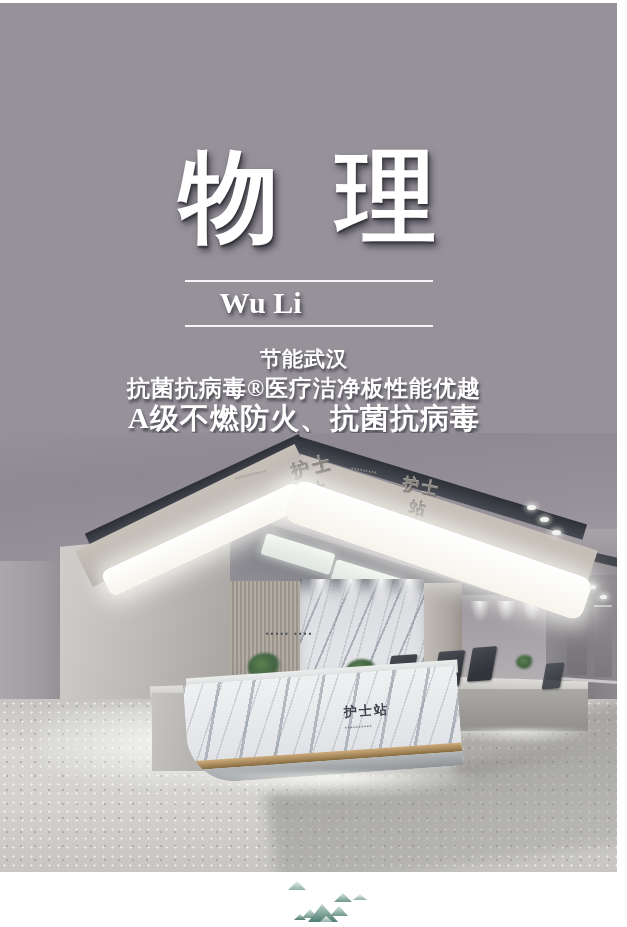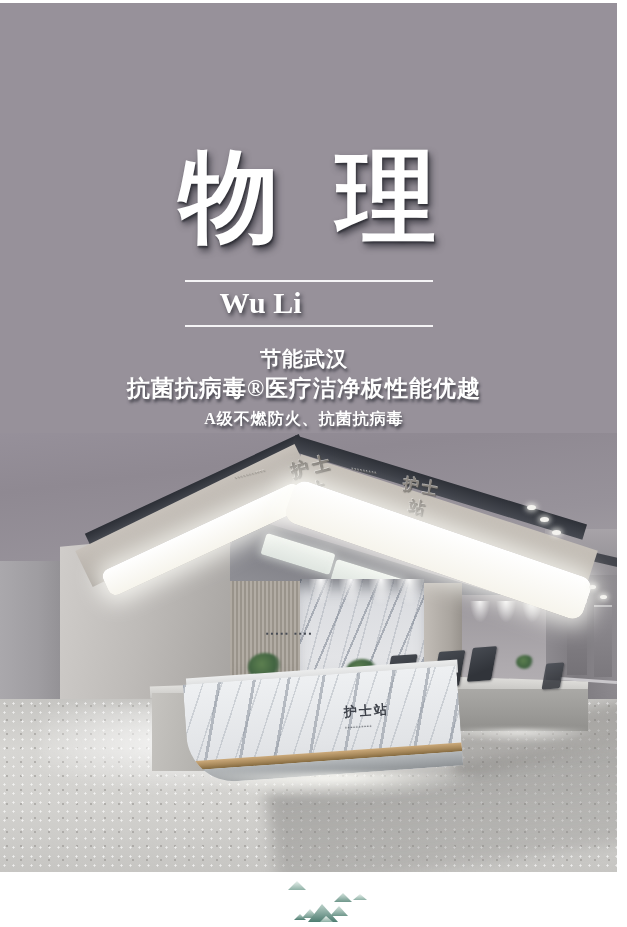--- a/index.html
+++ b/index.html
@@ -17,21 +17,21 @@
   .rule { position:absolute; left:185px; width:248px; height:2px; background:#f5f4f6; }
   .rule-top { top:277px; }
   .rule-bottom { top:322px; }
   .romanized { position:absolute; left:0; top:283px; width:521px; text-align:center;
                font-size:30px; font-weight:700; color:#ffffff;
                text-shadow:2px 3px 4px rgba(45,45,52,.8); }
   .tagline { position:absolute; left:0; top:341px; width:608px; text-align:center; color:#ffffff; font-weight:700;
              text-shadow:1.5px 2.5px 3px rgba(58,58,66,.85); }
   .tagline .t1 { font-size:21px; line-height:30px; letter-spacing:1px; }
   .tagline .t2 { font-size:23px; line-height:30px; letter-spacing:1px; }
-  .tagline .t3 { font-size:16px; line-height:29px; letter-spacing:1px; }
+  .tagline .t3 { font-size:29px; line-height:29px; letter-spacing:1px; }
 
   
   .photo { position:absolute; left:0; top:430px; width:617px; height:442px; overflow:hidden; }
   .photo * { position:absolute; }
 
   .ceiling { left:0; top:0; width:617px; height:300px;
              background:linear-gradient(173deg,#96909a 0%,#8f8992 16%,#97929a 38%,#a5a1a6 58%,#b3afb2 78%); }
   .distant-left { left:0; top:128px; width:64px; height:150px;
              background:linear-gradient(90deg,#aaa8ac 0%,#9f9da1 60%,#929094 100%); }
 

